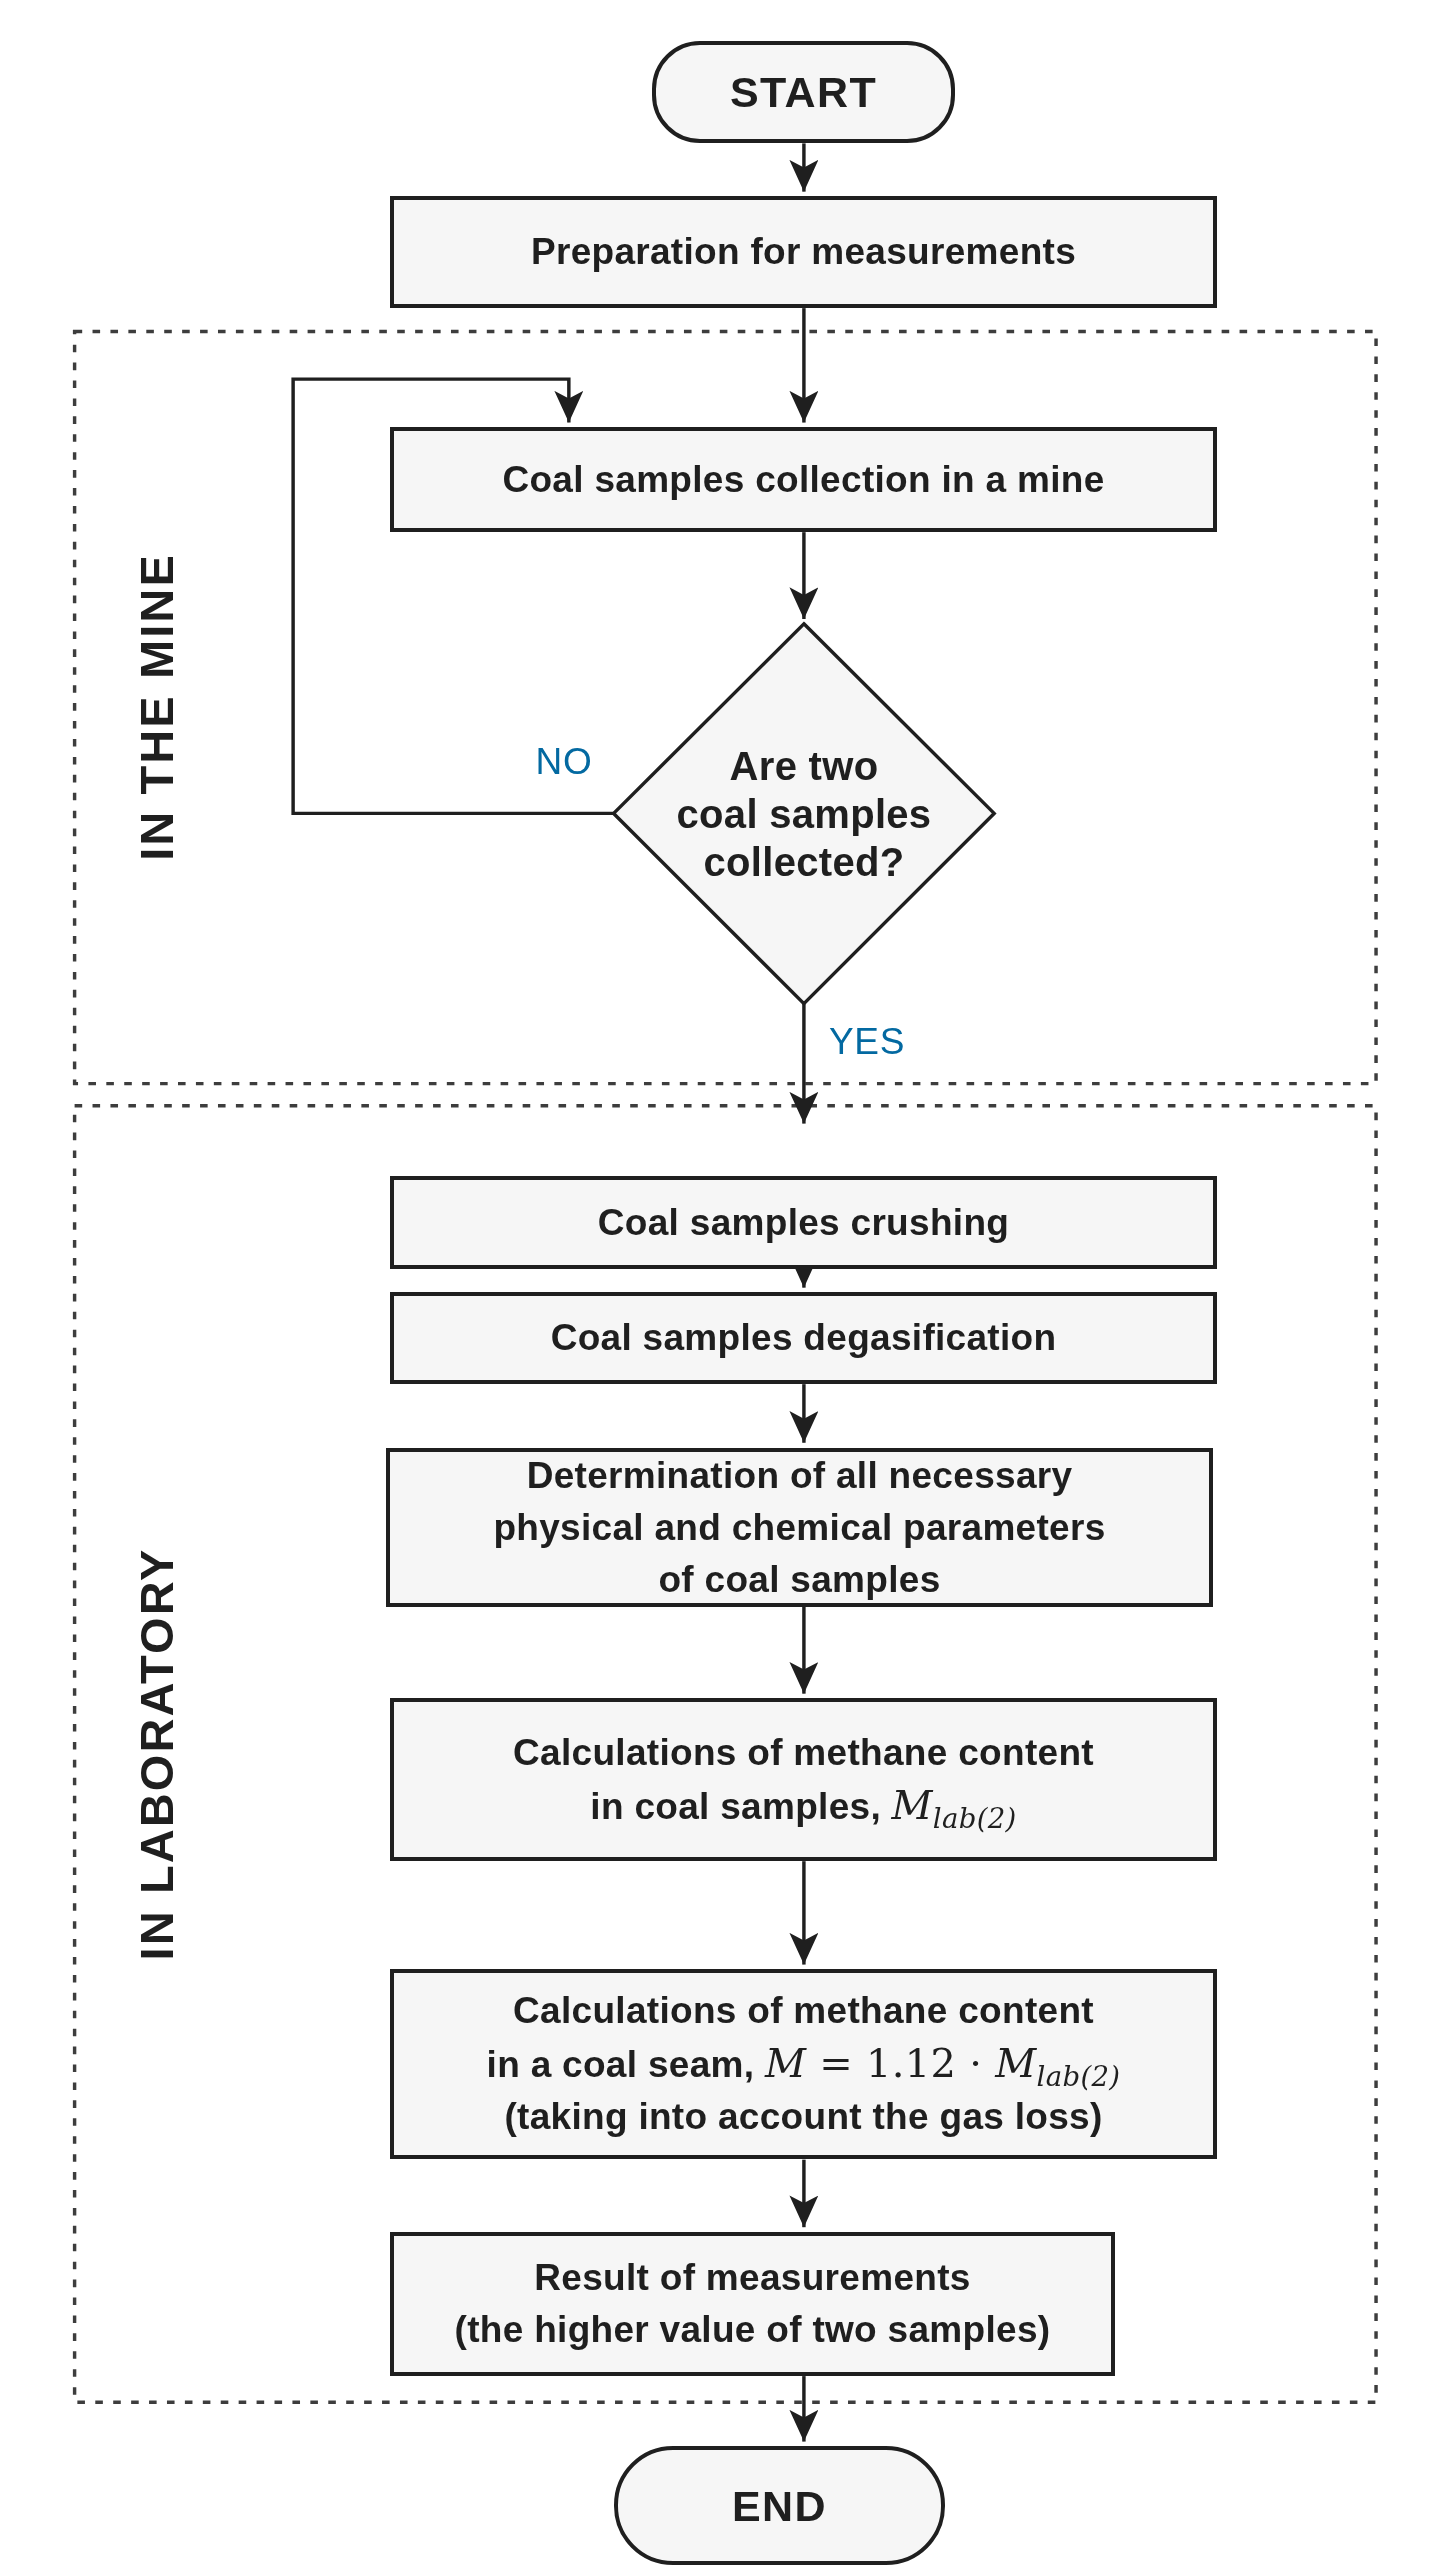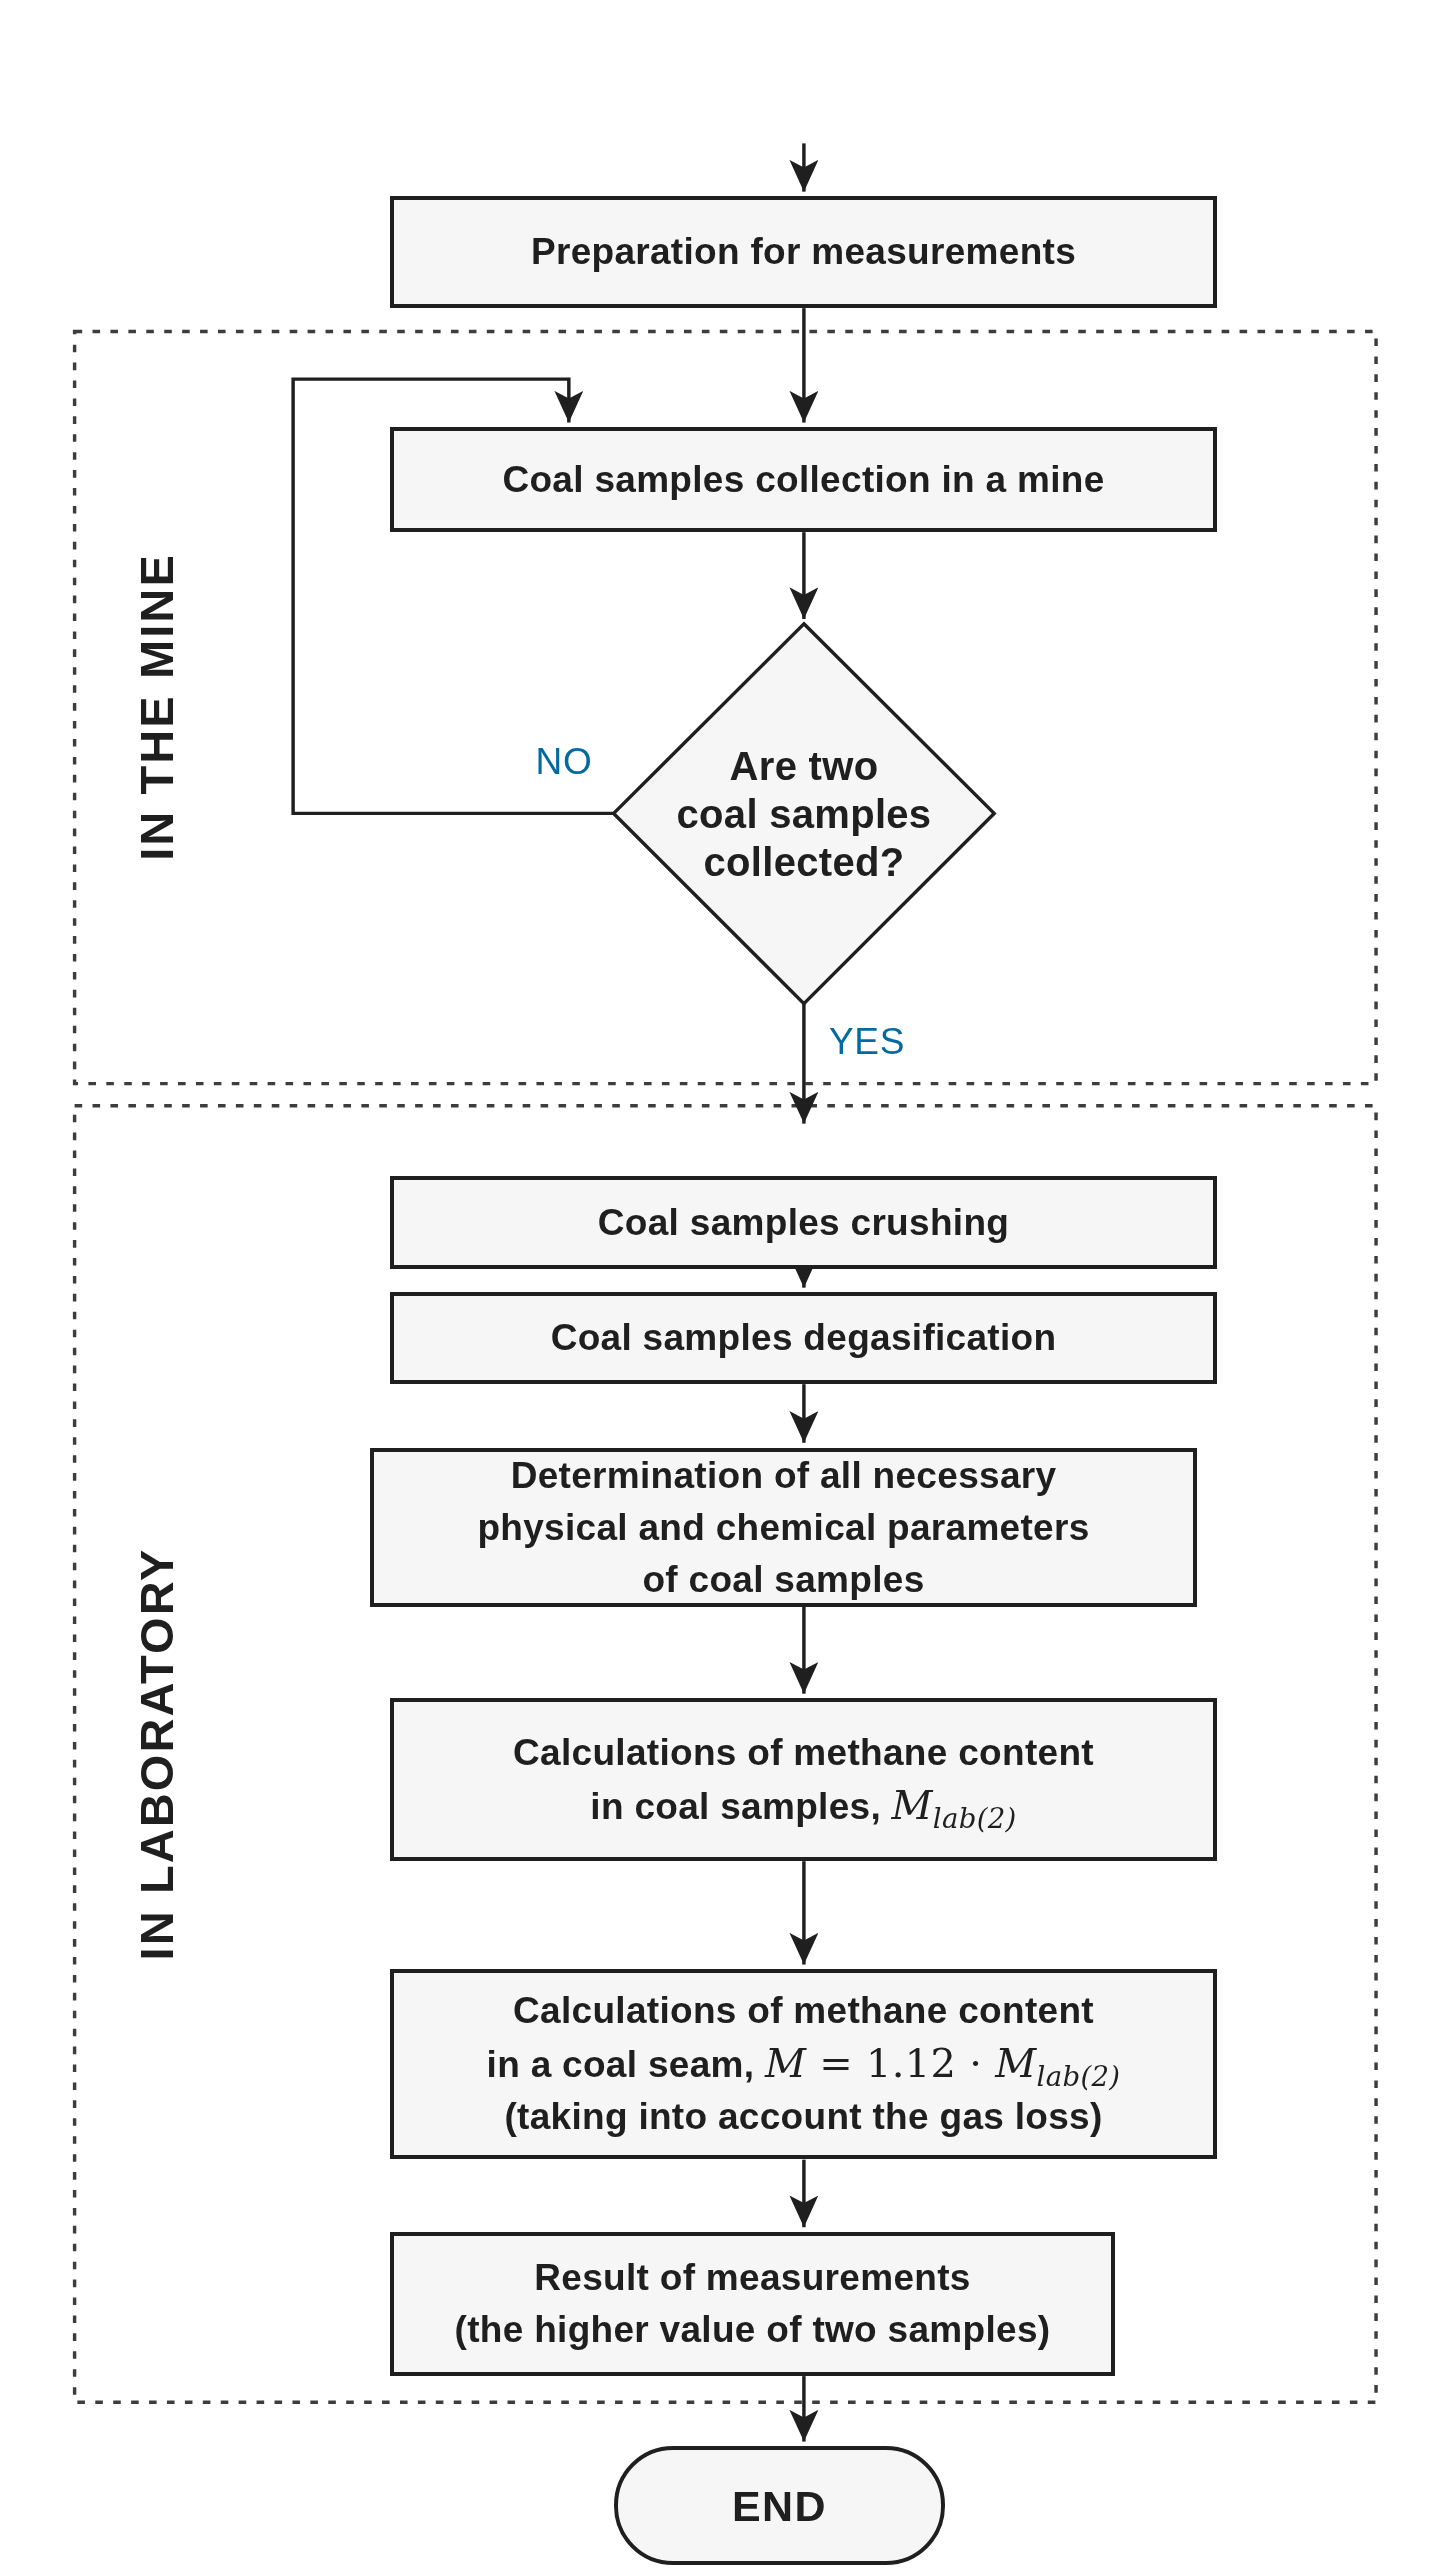--- a/index.html
+++ b/index.html
@@ -103,20 +103,23 @@
     <path d="M1166,3447 L1166,3542" stroke="#1f1f1f" stroke-width="5" fill="none" marker-end="url(#ah)"></path>
     <polygon points="1166,905 1442,1180 1166,1456 890,1180" fill="#f6f6f6" stroke="#1f1f1f" stroke-width="5"></polygon>
   </svg>
 
   <div class="vlabel" style="left:156px; top:707px;">IN THE MINE</div>
   <div class="vlabel" style="left:156px; top:1754px;">IN LABORATORY</div>
 
   <div class="branch-label" style="left:564px; top:762px;">NO</div>
   <div class="branch-label" style="left:867px; top:1042px;">YES</div>
 
+  <div class="node terminal" style="left:652px; top:41px; width:303px; height:102px; border-radius:48px;">
+    <span class="line">START</span>
+  </div>
   <div class="node terminal" style="left:614px; top:2446px; width:331px; height:119px; border-radius:59px;">
     <span class="line">END</span>
   </div>
 
   <div class="node" style="left:390px; top:196px; width:827px; height:112px;">
     <span class="line">Preparation for measurements</span>
   </div>
 
   <div class="node" style="left:390px; top:427px; width:827px; height:105px;">
     <span class="line">Coal samples collection in a mine</span>
@@ -129,21 +132,21 @@
   </div>
 
   <div class="node" style="left:390px; top:1176px; width:827px; height:93px;">
     <span class="line">Coal samples crushing</span>
   </div>
 
   <div class="node" style="left:390px; top:1292px; width:827px; height:92px;">
     <span class="line">Coal samples degasification</span>
   </div>
 
-  <div class="node" style="left:370px; top:1448px; width:827px; height:159px;">
+  <div class="node" style="left:386px; top:1448px; width:827px; height:159px;">
     <span class="line">Determination of all necessary</span>
     <span class="line">physical and chemical parameters</span>
     <span class="line">of coal samples</span>
   </div>
 
   <div class="node" style="left:390px; top:1698px; width:827px; height:163px;">
     <span class="line">Calculations of methane content</span>
     <span class="line">
       <span>in coal samples, </span><span class="math"><span>M</span><sub>lab(2)</sub></span>
     </span>

